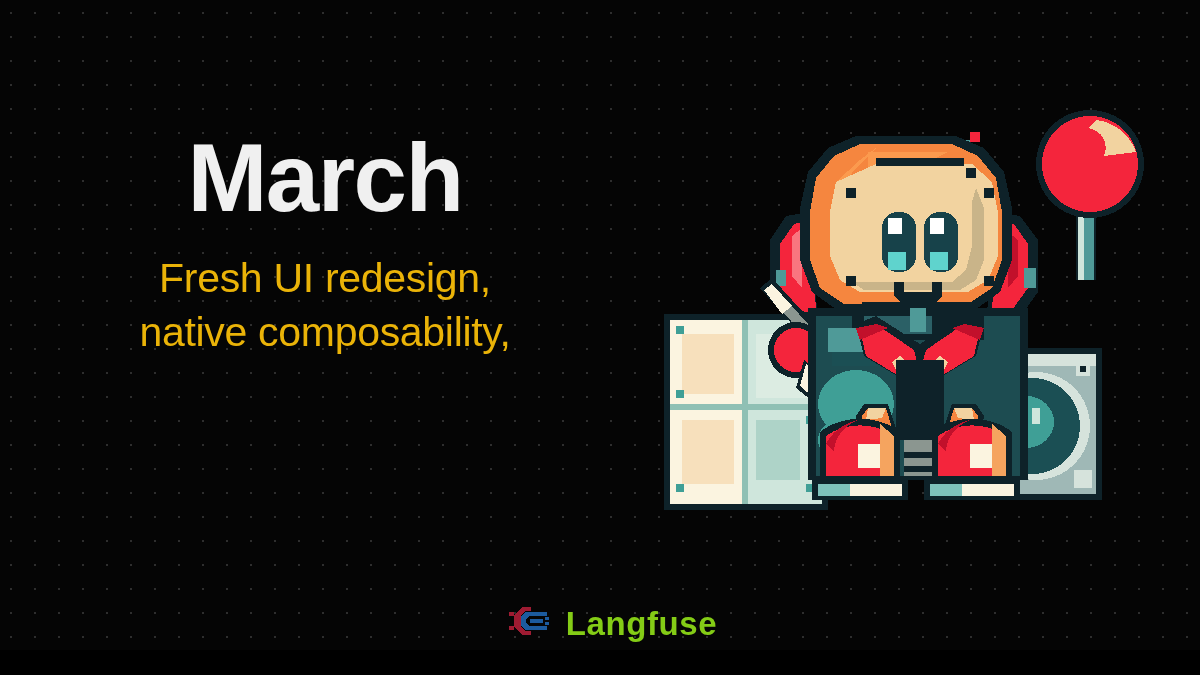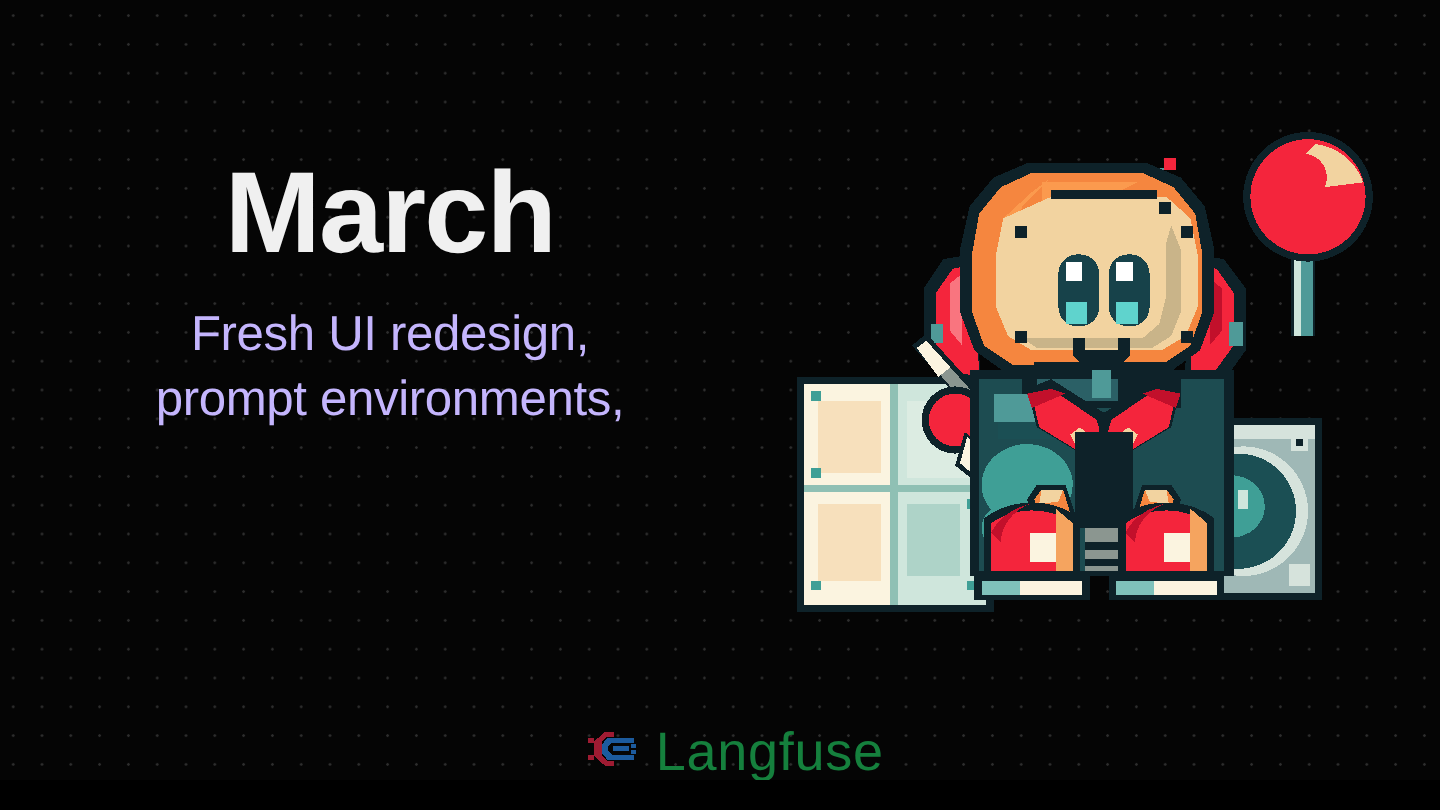--- a/index.html
+++ b/index.html
@@ -38,44 +38,44 @@
     color: #f0f0f0;
     font-size: 96px;
     font-weight: 700;
     line-height: 0.99;
     letter-spacing: -1.5px;
     margin: 0;
   }
   #headline .line { display: block; }
   #subtitle {
     margin: 26px 0 0 0;
-    color: #c4b5fd;
+    color: #eab308;
     font-size: 41px;
     font-weight: 400;
     line-height: 1.32;
     letter-spacing: -0.3px;
   }
   #subtitle .line { display: block; }
 
   
   #logo-row {
     position: absolute;
     left: 0;
     right: 0;
     top: 604px;
     display: flex;
     align-items: center;
     justify-content: center;
     gap: 15px;
   }
   #logo-mark { display: block; }
   #wordmark {
-    color: #15803d;
-    font-size: 45px;
-    font-weight: 400;
+    color: #84cc16;
+    font-size: 33px;
+    font-weight: 700;
     letter-spacing: 0.6px;
     line-height: 1;
   }
 
   
   #robot-art {
     position: absolute;
     left: 620px;
     top: 100px;
     width: 560px;
@@ -89,21 +89,21 @@
 <div id="canvas">
 
   <div id="dot-grid"></div>
 
   <div id="text-col">
     <h1 id="headline">
       <span class="line">March</span>
     </h1>
     <p id="subtitle">
       <span class="line">Fresh UI redesign,</span>
-      <span class="line">prompt environments,</span>
+      <span class="line">native composability,</span>
     </p>
   </div>
 
   <div id="logo-row">
     <span id="logo-mark">
       <svg width="42" height="34" viewBox="0 0 42 34" shape-rendering="crispEdges">
         <g fill="#9E1B32">
           <path d="M14 3 L22 3 L22 7 L16 7 L12 11 L12 23 L16 27 L22 27 L22 31 L14 31 L5 23 L5 11 Z"></path>
           <rect x="0" y="8" width="5" height="4"></rect>
           <rect x="0" y="22" width="5" height="4"></rect>

